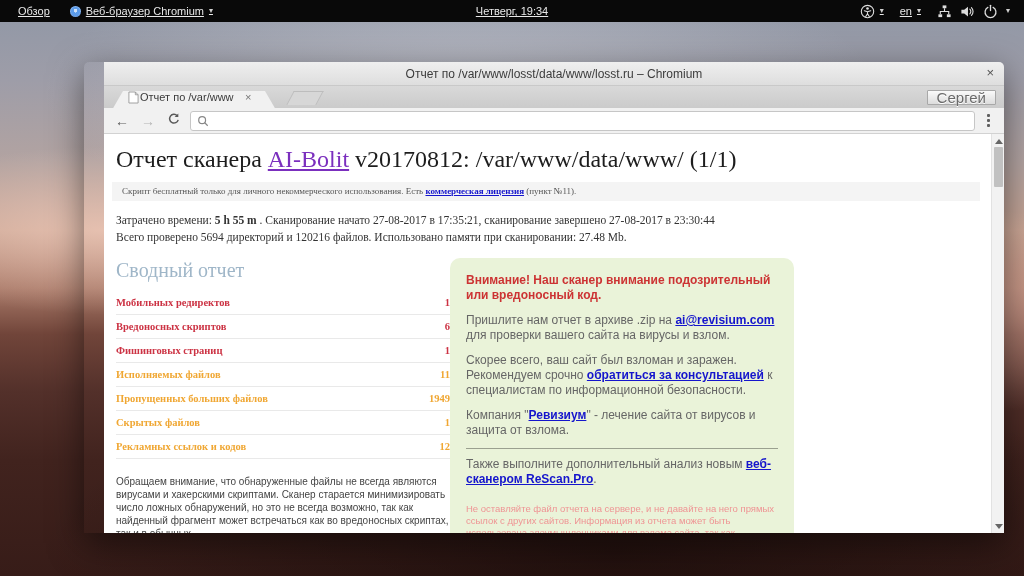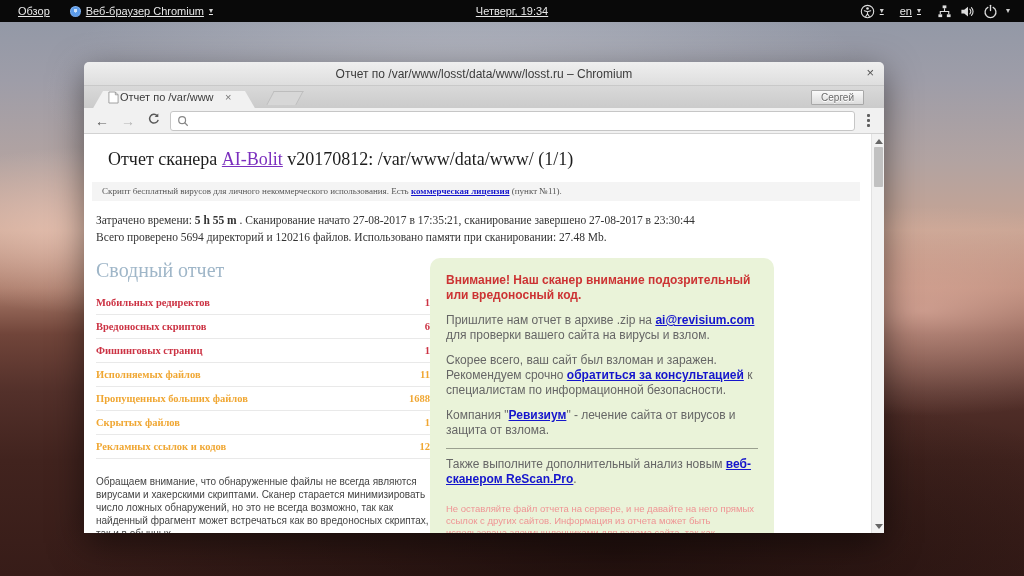--- a/index.html
+++ b/index.html
@@ -19,60 +19,60 @@
   .tb-center{position:absolute;left:0;right:0;display:flex;justify-content:center;pointer-events:none;}
   .tb-center .tb-item{pointer-events:auto;}
   .tb-right{margin-left:auto;display:flex;align-items:center;padding-right:6px;}
   .caret{font-size:8px;color:#cfcfcf;line-height:1;}
   .chromium-dot{width:11px;height:11px;border-radius:50%;
     background:radial-gradient(circle at 50% 42%,#cfe2f8 0 22%,#5b9bea 23% 62%,#3f7fd4 63% 100%);
     box-shadow:0 0 0 1px rgba(255,255,255,.25) inset;}
   .tb-icon{display:flex;align-items:center;}
   .tb-group{display:flex;align-items:center;gap:8px;padding:0 8px;height:22px;}
   
-  .window{position:absolute;left:84px;top:62px;width:800px;height:471px;
-    border-radius:5px 5px 0 0;box-shadow:0 10px 34px rgba(0,0,0,.5);z-index:10;overflow:hidden;}
+  .window{position:absolute;left:84px;top:62px;width:900px;height:471px;
+    border-radius:5px 5px 0 0;box-shadow:0 10px 34px rgba(0,0,0,.5);z-index:10;overflow:hidden;padding-left:20px;}
   .titlebar{height:23px;background:linear-gradient(#EFEFEF,#DEDEDE);position:relative;
     display:flex;align-items:center;justify-content:center;border-bottom:1px solid #c9c9c9;}
   .wtitle{font-size:12px;color:#3c3c3c;}
   .wclose{position:absolute;right:10px;top:2px;font-size:13px;color:#555;cursor:default;line-height:18px;}
   .tabstrip{height:22px;background:linear-gradient(#D9D9D9,#CBCBCB);position:relative;}
   .tab{position:absolute;left:8px;top:5px;width:164px;height:19px;background:#F1F1F1;
     clip-path:polygon(11px 0, 153px 0, 164px 19px, 0 19px);
     display:flex;align-items:flex-start;padding:0 14px 0 16px;box-sizing:border-box;gap:1px;}
   .favicon{display:flex;align-items:center;flex:0 0 auto;}
   .tab-label{font-size:11px;color:#3a3a3a;white-space:nowrap;overflow:hidden;width:104px;}
   .tab-close{font-size:11px;color:#777;flex:0 0 auto;}
   .newtab{position:absolute;left:186px;top:5px;width:28px;height:13px;background:#D7D7D7;
     border:1px solid #bdbdbd;transform:skewX(-28deg);border-bottom:none;}
-  .profile-btn{position:absolute;right:20px;top:4px;height:13px;padding:0 9px;
+  .profile-btn{position:absolute;right:8px;top:4px;height:13px;padding:0 9px;
     background:linear-gradient(#fafafa,#dcdcdc);border:1px solid #a8a8a8;border-radius:1px;
-    font-size:10px;color:#6a6a6a;display:flex;align-items:center;
+    font-size:15px;color:#6a6a6a;display:flex;align-items:center;
     text-shadow:0 1px 0 #fff;}
   .toolbar{height:26px;background:#F1F1F1;border-bottom:1px solid #D2D2D2;
     display:flex;align-items:center;padding:0 8px;gap:6px;box-sizing:border-box;}
   .navbtn{font-size:14px;color:#5a5a5a;width:20px;text-align:center;line-height:20px;}
   .navbtn.disabled{color:#b5b5b5;}
   .omnibox{flex:1;height:18px;background:#fff;border:1px solid #c6c6c6;border-radius:3px;
     display:flex;align-items:center;padding:0 6px;gap:5px;}
   .ob-input{border:none;outline:none;flex:1;font-size:11px;height:14px;background:transparent;}
   .kebab{display:flex;flex-direction:column;gap:2px;padding:3px 6px;}
   .kebab .dot{width:3px;height:3px;background:#5f5f5f;border-radius:1px;}
   
   .content{position:relative;height:400px;background:#fff;overflow:hidden;}
   .page{padding:10px 26px 0 12px;}
   .scrollbar{position:absolute;right:0;top:0;width:13px;height:400px;background:#F2F2F2;
     border-left:1px solid #E2E2E2;box-sizing:border-box;}
   .sb-up,.sb-down{position:absolute;left:3px;width:0;height:0;border-left:4px solid transparent;
     border-right:4px solid transparent;}
   .sb-up{top:5px;border-bottom:5px solid #666;}
   .sb-down{bottom:5px;border-top:5px solid #666;}
   .sb-thumb{position:absolute;left:2px;top:13px;width:9px;height:40px;background:#C1C1C1;border-radius:1px;}
-  h1.rtitle{font-family:"Liberation Serif",serif;font-weight:normal;font-size:18px;
-    color:#1d1d1d;margin:2px 0 10px 12px;line-height:26px;}
+  h1.rtitle{font-family:"Liberation Serif",serif;font-weight:normal;font-size:24px;
+    color:#1d1d1d;margin:2px 0 10px 0;line-height:26px;}
   a.ai-link{color:#7b2fbe;text-decoration:underline;}
   .license{background:#F4F4F4;margin:0 -2px 12px -4px;padding:4px 10px;
     font-family:"Liberation Serif",serif;font-size:9px;color:#555;line-height:11px;}
   .license a{color:#1515cc;font-weight:bold;text-decoration:underline;}
   .stats{font-family:"Liberation Serif",serif;font-size:11.5px;color:#333;margin:0 0 3px 0;line-height:14px;}
   .stats.last{margin-bottom:14px;}
   .cols{display:flex;align-items:flex-start;}
   .leftcol{width:334px;margin-right:0;flex:0 0 auto;}
   .h2sum{font-family:"Liberation Serif",serif;font-weight:normal;font-size:20px;
     color:#9fb6c8;margin:0 0 9px 0;line-height:24px;}
@@ -194,21 +194,21 @@
       </span>
     </div>
 
     <div class="content">
       <div class="page">
         <h1 class="rtitle">
           <span>Отчет сканера </span><a class="ai-link">AI-Bolit</a><span> v20170812: /var/www/data/www/ (1/1)</span>
         </h1>
 
         <div class="license">
-          <span>Скрипт бесплатный вирусов для личного некоммерческого использования. Есть </span><a>коммерческая лицензия</a><span> (пункт №11).</span>
+          <span>Скрипт бесплатный только для личного некоммерческого использования. Есть </span><a>коммерческая лицензия</a><span> (пункт №11).</span>
         </div>
 
         <p class="stats">
           <span>Затрачено времени: </span><b>5 h 55 m</b><span> . Сканирование начато 27-08-2017 в 17:35:21, сканирование завершено 27-08-2017 в 23:30:44</span>
         </p>
         <p class="stats last">Всего проверено 5694 директорий и 120216 файлов. Использовано памяти при сканировании: 27.48 Mb.</p>
 
         <div class="cols">
           <div class="leftcol">
             <h2 class="h2sum">Сводный отчет</h2>
@@ -224,21 +224,21 @@
             <div class="srow sev-red">
               <span>Фишинговых страниц</span>
               <span>1</span>
             </div>
             <div class="srow sev-orange">
               <span>Исполняемых файлов</span>
               <span>11</span>
             </div>
             <div class="srow sev-orange">
               <span>Пропущенных больших файлов</span>
-              <span>1688</span>
+              <span>1949</span>
             </div>
             <div class="srow sev-orange">
               <span>Скрытых файлов</span>
               <span>1</span>
             </div>
             <div class="srow sev-orange">
               <span>Рекламных ссылок и кодов</span>
               <span>12</span>
             </div>
 

